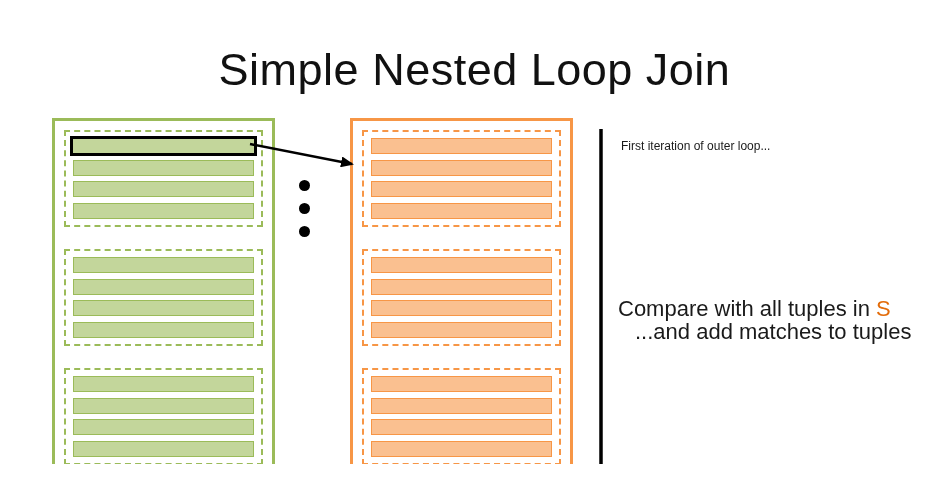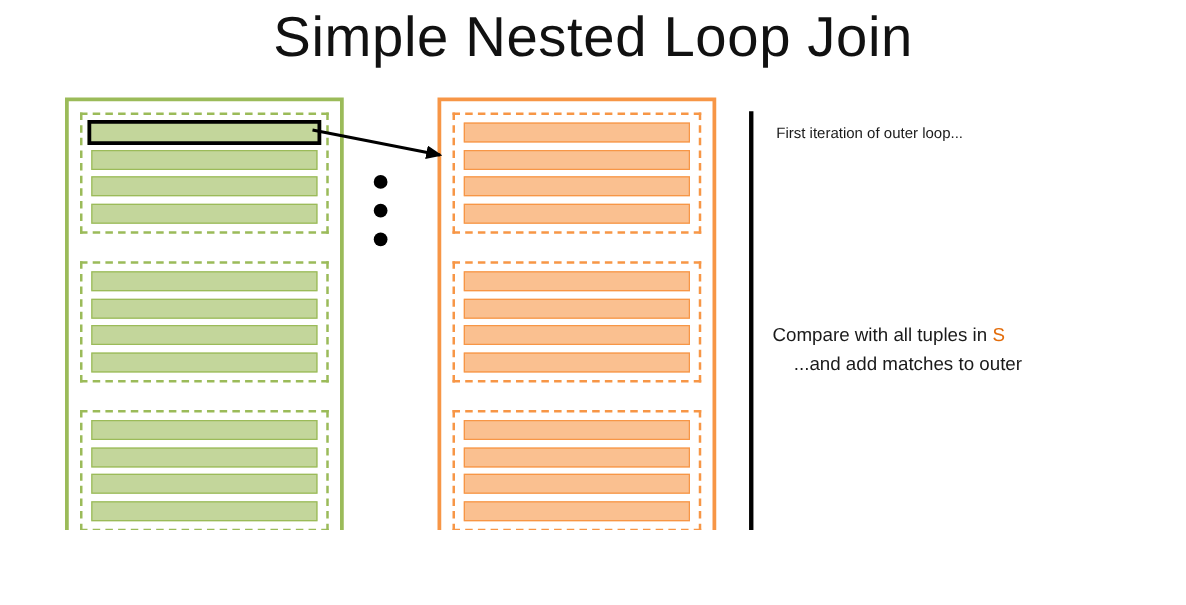--- a/index.html
+++ b/index.html
@@ -1,36 +1,36 @@
 <!DOCTYPE html>
 <html><head>
 <meta charset="utf-8">
 <style>
   html,body{margin:0;padding:0;background:#fff;}
   .stage{position:relative;width:949px;height:424px;background:#fff;overflow:hidden;
-         font-family:"Liberation Sans",sans-serif;}
+         font-family:"Liberation Sans",sans-serif;margin-top:40px;}
   .title{position:absolute;top:0;left:0;right:0;margin:0;padding-top:4px;text-align:center;
          font-size:45px;font-weight:300;letter-spacing:.5px;color:#111;}
   .relation{position:absolute;top:78px;width:223px;height:398px;box-sizing:border-box;
             border:3px solid var(--border);background:#fff;}
   .relation-r{left:52px;}
   .relation-s{left:350px;}
   .pages{display:flex;flex-direction:column;gap:22px;padding:9px 9px 0 9px;}
   .page{height:97px;box-sizing:border-box;border:2px dashed var(--border);
         padding:6px 7px;display:flex;flex-direction:column;justify-content:space-between;}
   .tuple{height:16px;box-sizing:border-box;background:var(--fill);border:1px solid var(--border);}
   .tuple.highlight{border:3px solid var(--hl);height:20px;margin:-2px -3px;}
   .rel-dots{position:absolute;left:100px;bottom:13px;display:flex;flex-direction:column;gap:4px;}
   .rel-dots .dot{width:9px;height:9px;border-radius:50%;background:var(--dots);}
   .rel-label{position:absolute;left:146px;bottom:4px;font-size:31px;color:var(--label);}
   .mid-dots{position:absolute;left:299px;top:140px;display:flex;flex-direction:column;gap:12px;}
   .mid-dots .dot{width:11px;height:11px;border-radius:50%;background:var(--arrow);}
   .overlay{position:absolute;left:0;top:0;width:949px;height:484px;pointer-events:none;}
   .note-first{position:absolute;left:621px;top:99px;font-size:12px;color:#1a1a1a;white-space:nowrap;}
-  .note-compare{position:absolute;left:618px;top:257px;font-size:15px;line-height:23px;
+  .note-compare{position:absolute;left:618px;top:257px;font-size:22px;line-height:23px;
                 color:#1a1a1a;white-space:nowrap;}
   .note-compare .line2{padding-left:17px;}
   .s-accent{color:var(--s-accent);}
 </style>
 </head>
 <body>
 
 <div class="stage" style="--s-accent: #E36C0A; --arrow: #000000;">
 
   <h1 class="title">Simple Nested Loop Join</h1>
@@ -109,16 +109,16 @@
       </marker>
     </defs>
     <line class="arrow-line" x1="250" y1="104" x2="352" y2="124" stroke-width="2.5" marker-end="url(#ah-small)" stroke="#000000"></line>
     <line class="arrow-line" x1="601" y1="89" x2="601" y2="448" stroke-width="3.5" marker-end="url(#ah-big)" stroke="#000000"></line>
   </svg>
 
   <div class="note-first">First iteration of outer loop...</div>
 
   <div class="note-compare">
     <div class="line1"><span>Compare with all tuples in </span><span class="s-accent">S</span></div>
-    <div class="line2">...and add matches to outer</div>
+    <div class="line2">...and add matches to tuples</div>
   </div>
 
 </div>
 
 </body></html>

